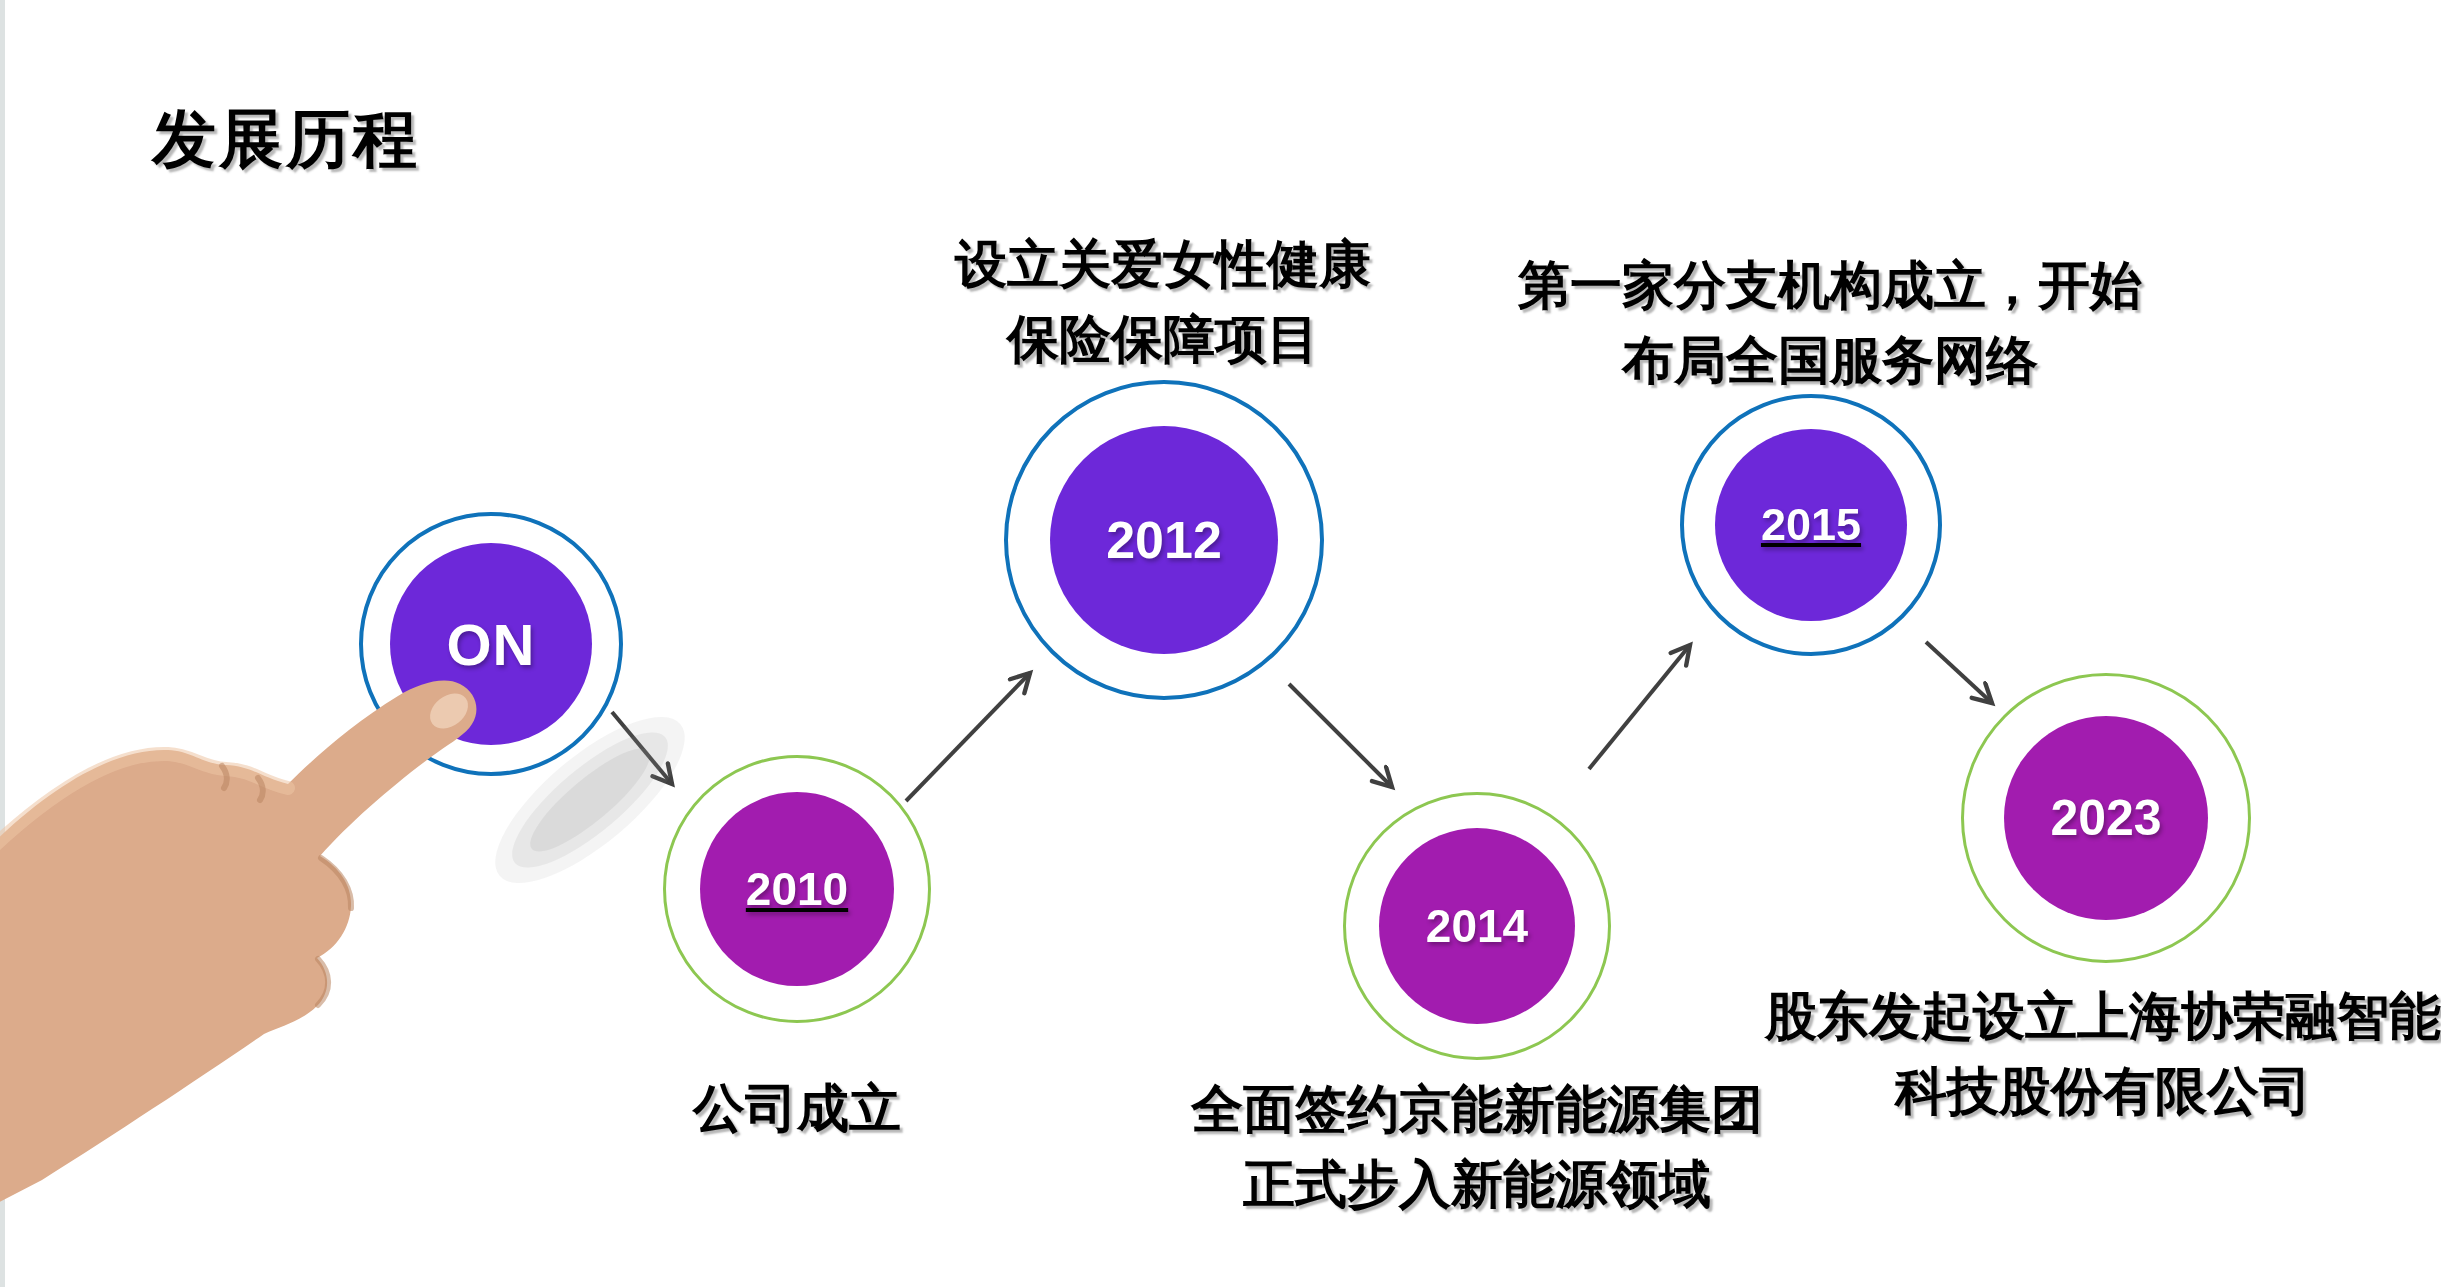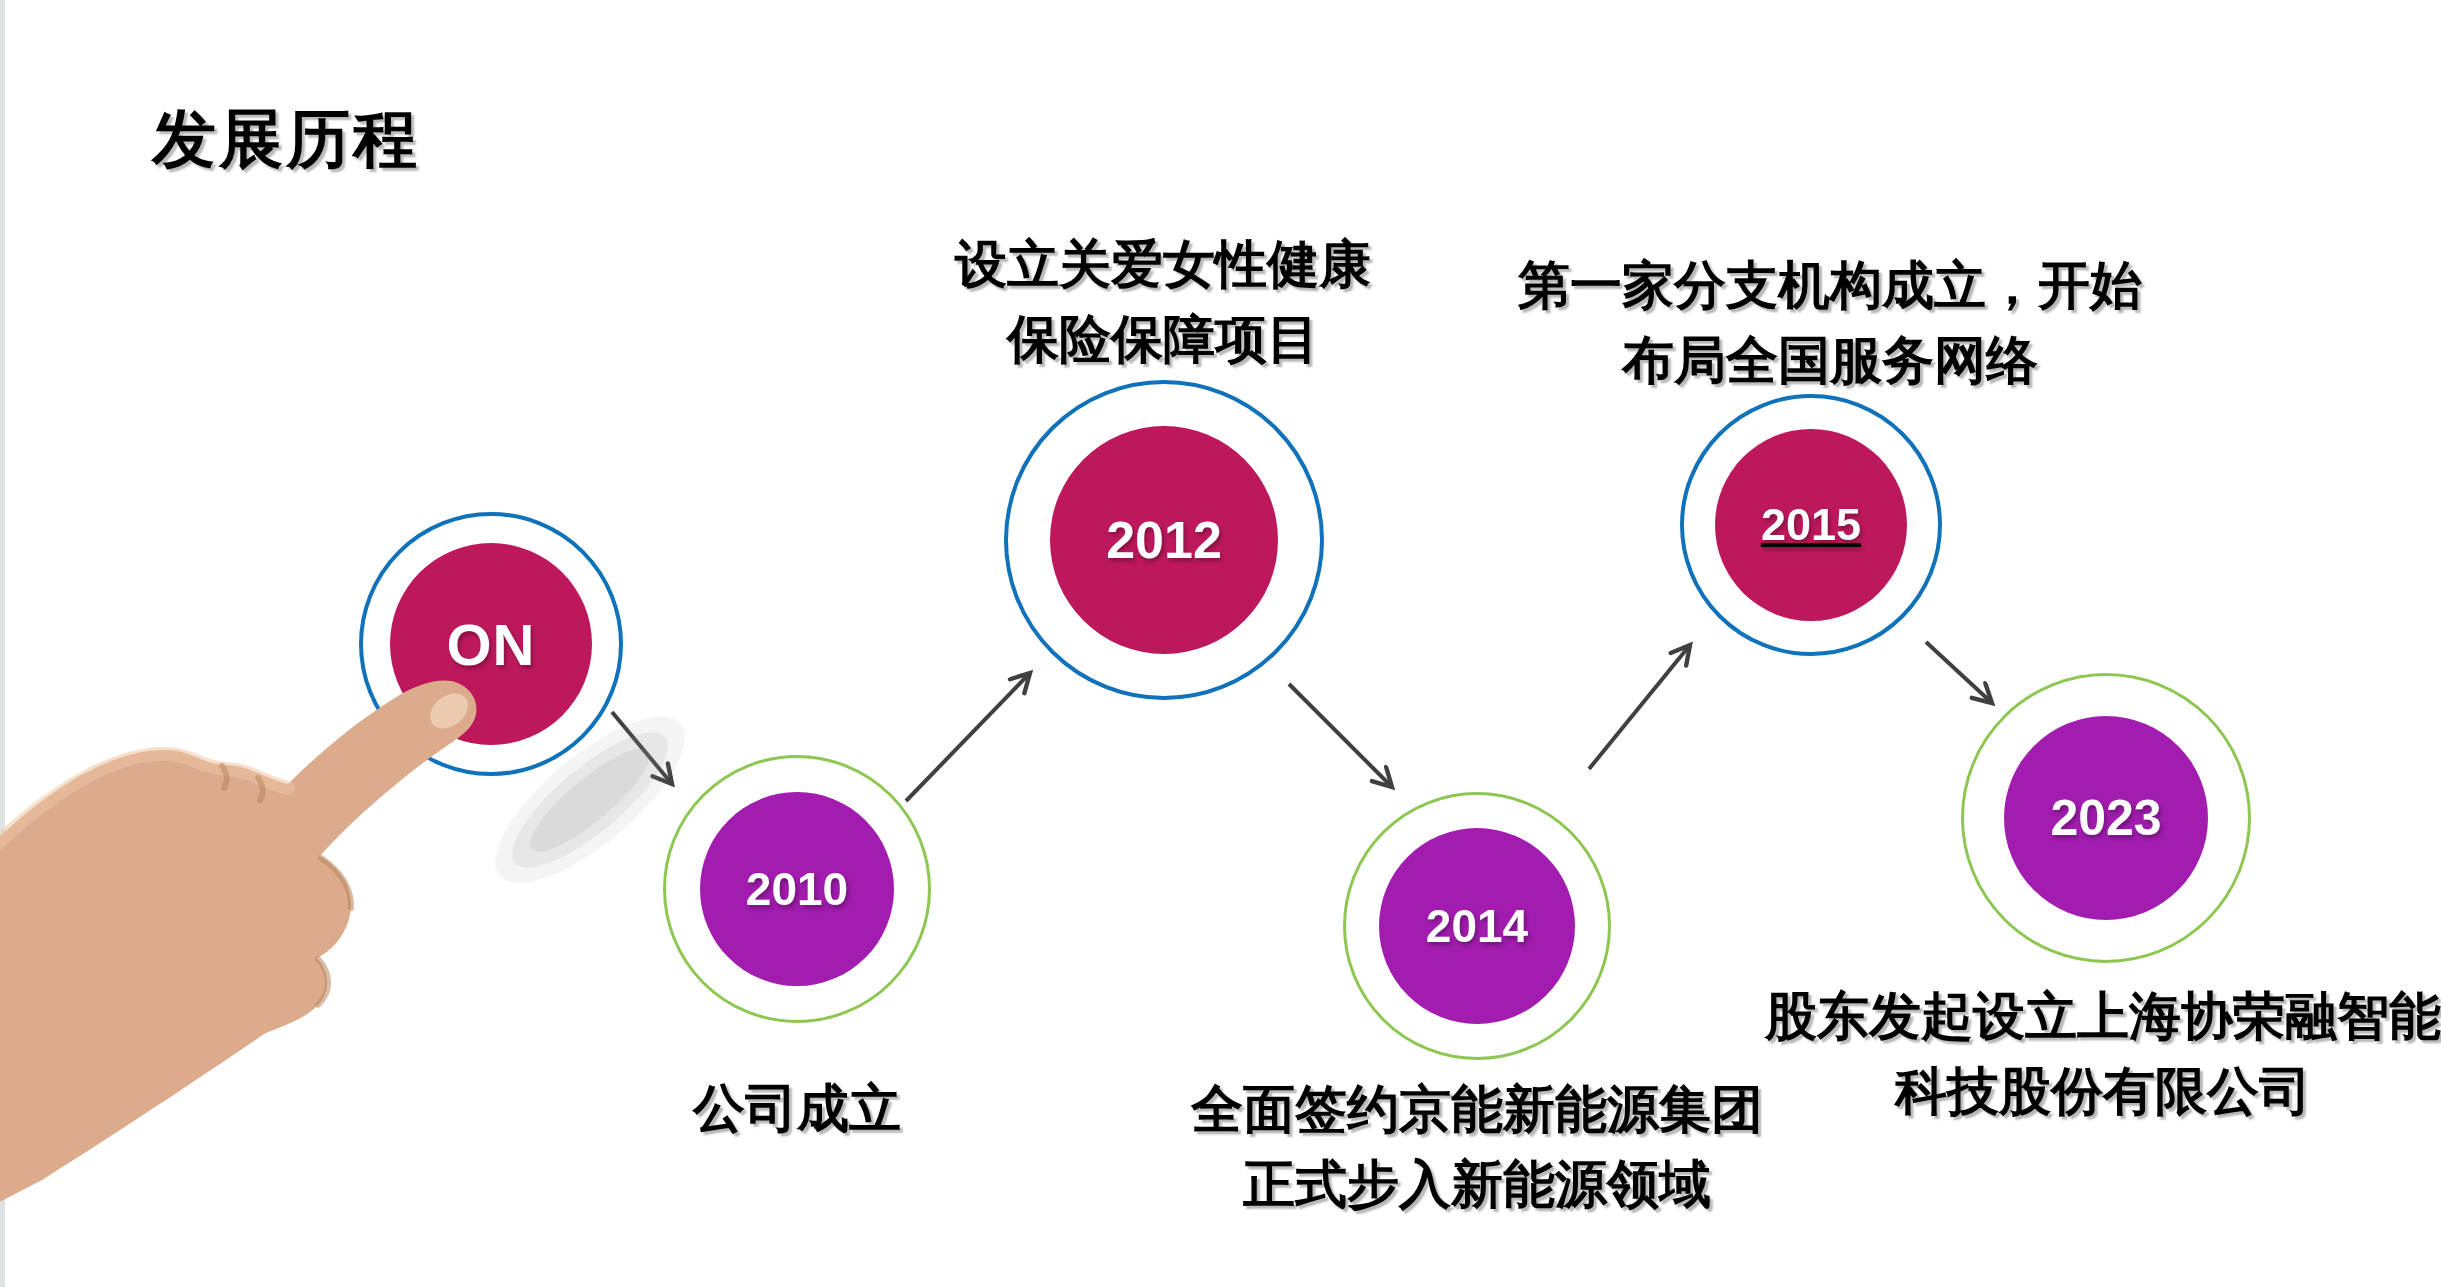--- a/index.html
+++ b/index.html
@@ -13,29 +13,29 @@
     position:absolute;left:152px;top:104px;margin:0;
     font-size:64px;line-height:70px;font-weight:bold;color:#000;
     letter-spacing:3px;text-shadow:3px 3px 2px rgba(100,100,100,0.45);
   }
   .layer{position:absolute;left:0;top:0;}
   
   .node{position:absolute;border-radius:50%;box-sizing:border-box;
         display:flex;align-items:center;justify-content:center;}
   .node .inner{border-radius:50%;display:flex;align-items:center;justify-content:center;}
   .node.blue{border:4px solid #0f72ba;}
-  .node.blue .inner{background:#be185d;}
+  .node.blue .inner{background:#6d28d9;}
   .node.green{border:3px solid #8dc751;}
   .node.green .inner{background:#a21caf;}
   .year{color:#ffffff;font-weight:bold;text-shadow:2px 3px 4px rgba(0,0,0,0.30);}
   .node-on  {left:359px; top:512px; width:264px;height:264px;}
   .node-on .inner{width:202px;height:202px;}
   .node-on .year{font-size:58px;letter-spacing:1px;}
   .node-2010{left:663px; top:755px; width:268px;height:268px;}
-  .node-2010 .inner{width:194px;height:194px;}
+  .node-2010 .inner{width:194px;height:194px;text-decoration:underline;}
   .node-2010 .year{font-size:46px;}
   .node-2012{left:1004px;top:380px; width:320px;height:320px;}
   .node-2012 .inner{width:228px;height:228px;}
   .node-2012 .year{font-size:52px;}
   .node-2014{left:1343px;top:792px; width:268px;height:268px;}
   .node-2014 .inner{width:196px;height:196px;}
   .node-2014 .year{font-size:46px;}
   .node-2015{left:1680px;top:394px; width:262px;height:262px;text-decoration:underline;}
   .node-2015 .inner{width:192px;height:192px;}
   .node-2015 .year{font-size:45px;}

